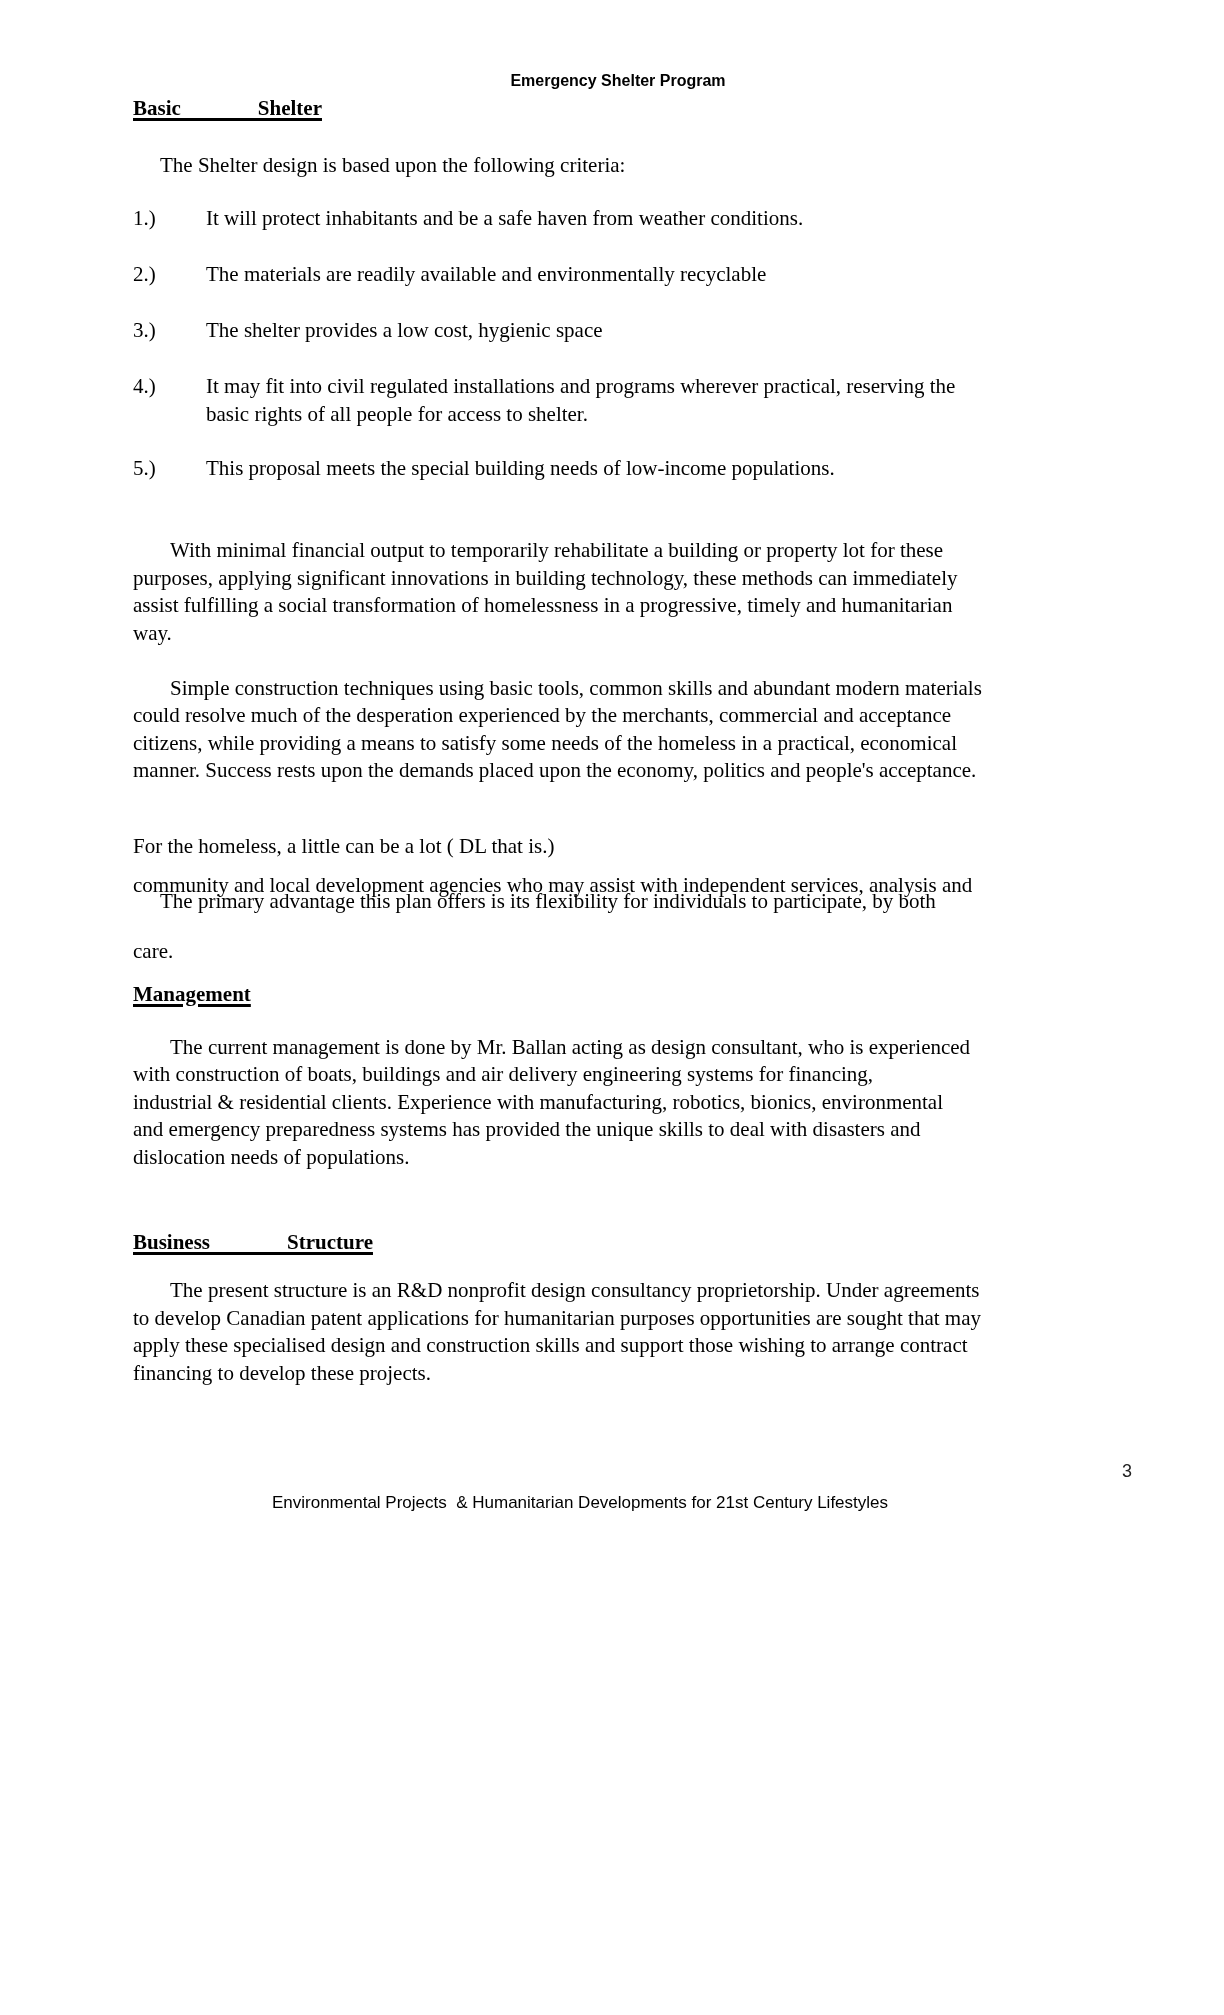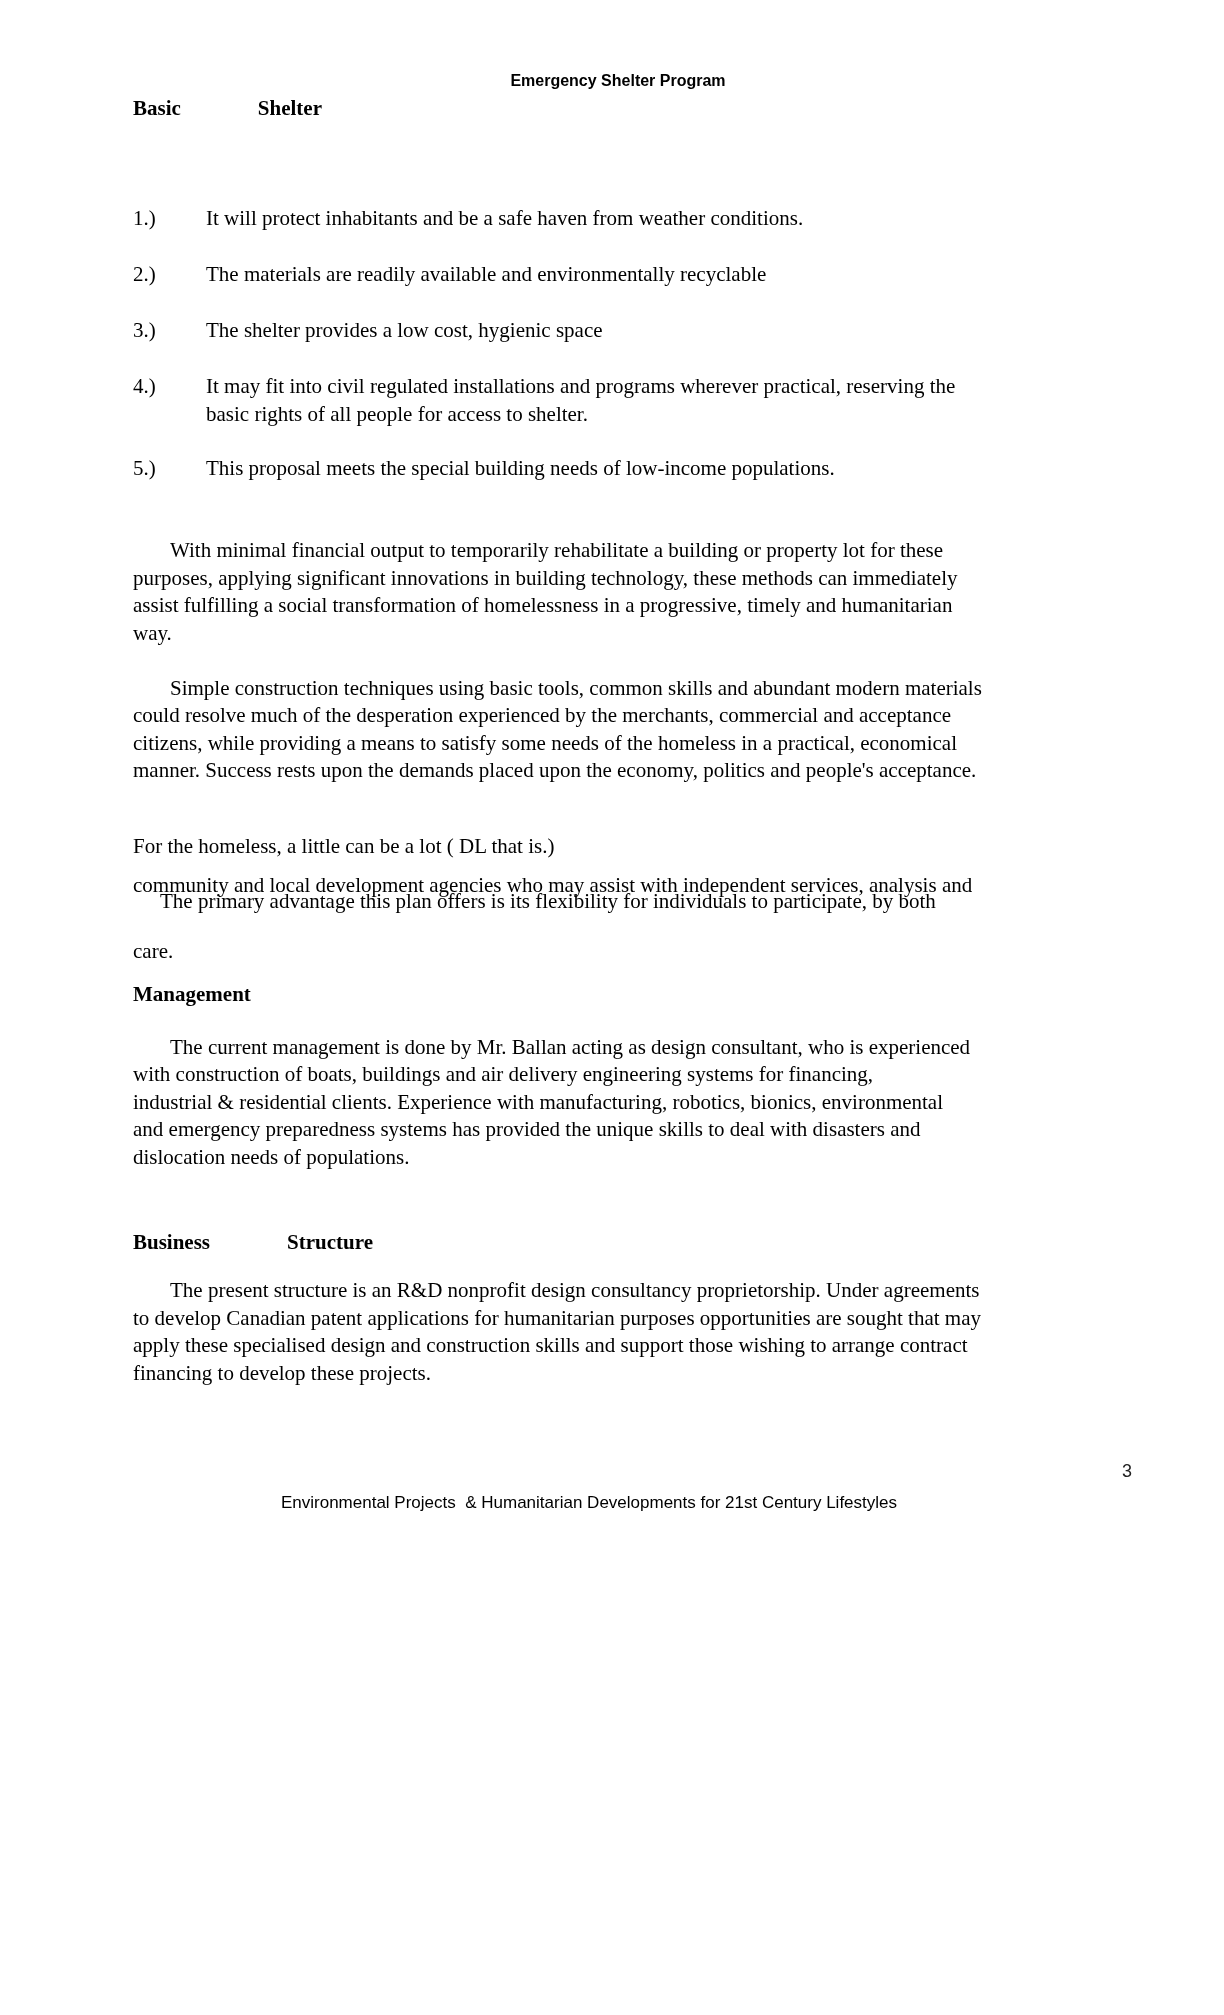--- a/index.html
+++ b/index.html
@@ -3,35 +3,36 @@
 <meta charset="utf-8">
 <style>
   html, body { margin: 0; padding: 0; background: #ffffff; }
   body { width: 1224px; height: 2015px; position: relative; overflow: hidden; color: #000; }
   .page { position: absolute; left: 0; top: 0; width: 1224px; height: 2015px; background: #fff; padding-left: 25px; }
   .serif { font-family: "Liberation Serif", "DejaVu Serif", serif; font-size: 21px; }
   .sans { font-family: "Liberation Sans", "DejaVu Sans", sans-serif; }
   .abs { position: absolute; white-space: nowrap; }
   .line { position: absolute; white-space: nowrap; line-height: 28px; height: 28px; }
   .header-title { font-weight: bold; font-size: 16px; left: 0; width: 1236px; text-align: center; top: 70px; line-height: 22px; }
-  .heading { font-weight: bold; text-decoration-thickness: 3px; text-underline-offset: 3px; word-spacing: 14px; }
+  .heading { font-weight: bold; text-decoration: underline; text-decoration-thickness: 3px; text-underline-offset: 3px; word-spacing: 14px; }
   .num { position: absolute; left: 133px; }
   .item-text { position: absolute; left: 206px; }
-  .footer { font-size: 17px; left: 13px; width: 1152px; text-align: center; top: 1492px; line-height: 22px; }
+  .footer { font-size: 17px; left: 4px; width: 1152px; text-align: center; top: 1492px; line-height: 22px; }
   .pagenum { font-size: 18px; left: 1122px; top: 1460px; line-height: 22px; color: #222; }
 </style>
 </head>
 <body>
 
 <div class="page">
 
   <div class="abs sans header-title">Emergency Shelter Program</div>
 
   <div class="abs serif heading" style="left:133px; top:94px; line-height:28px; white-space:pre;">Basic    Shelter</div>
 
+  <div class="line serif" style="left:160px; top:151px;">The Shelter design is based upon the following criteria:</div>
 
   <div>
     <div>
       <div class="line serif num" style="top:204px;">1.)</div>
       <div class="line serif item-text" style="top:204px;text-align:center;">It will protect inhabitants and be a safe haven from weather conditions.</div>
     </div>
     <div>
       <div class="line serif num" style="top:260px;">2.)</div>
       <div class="line serif item-text" style="top:260px;">The materials are readily available and environmentally recyclable</div>
     </div>

